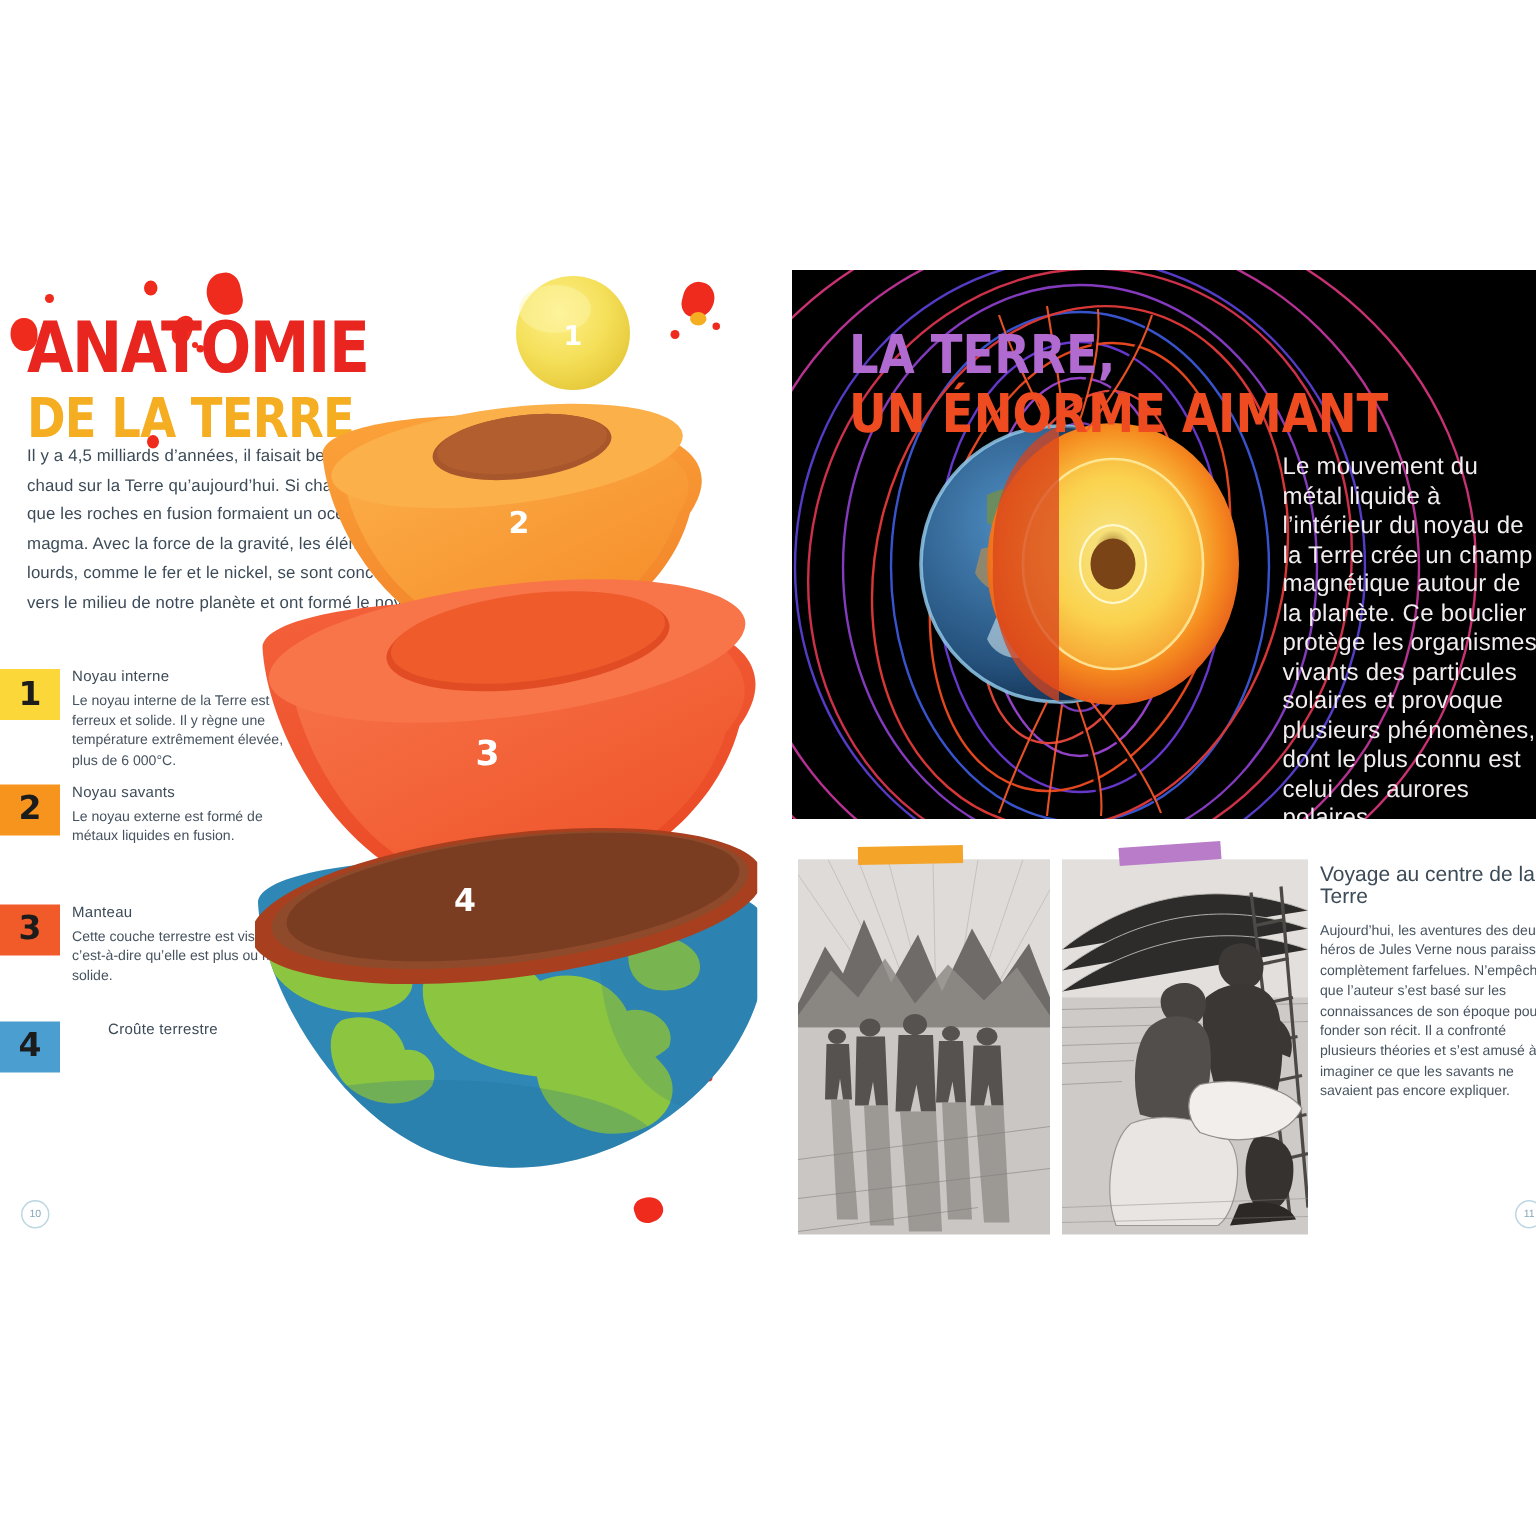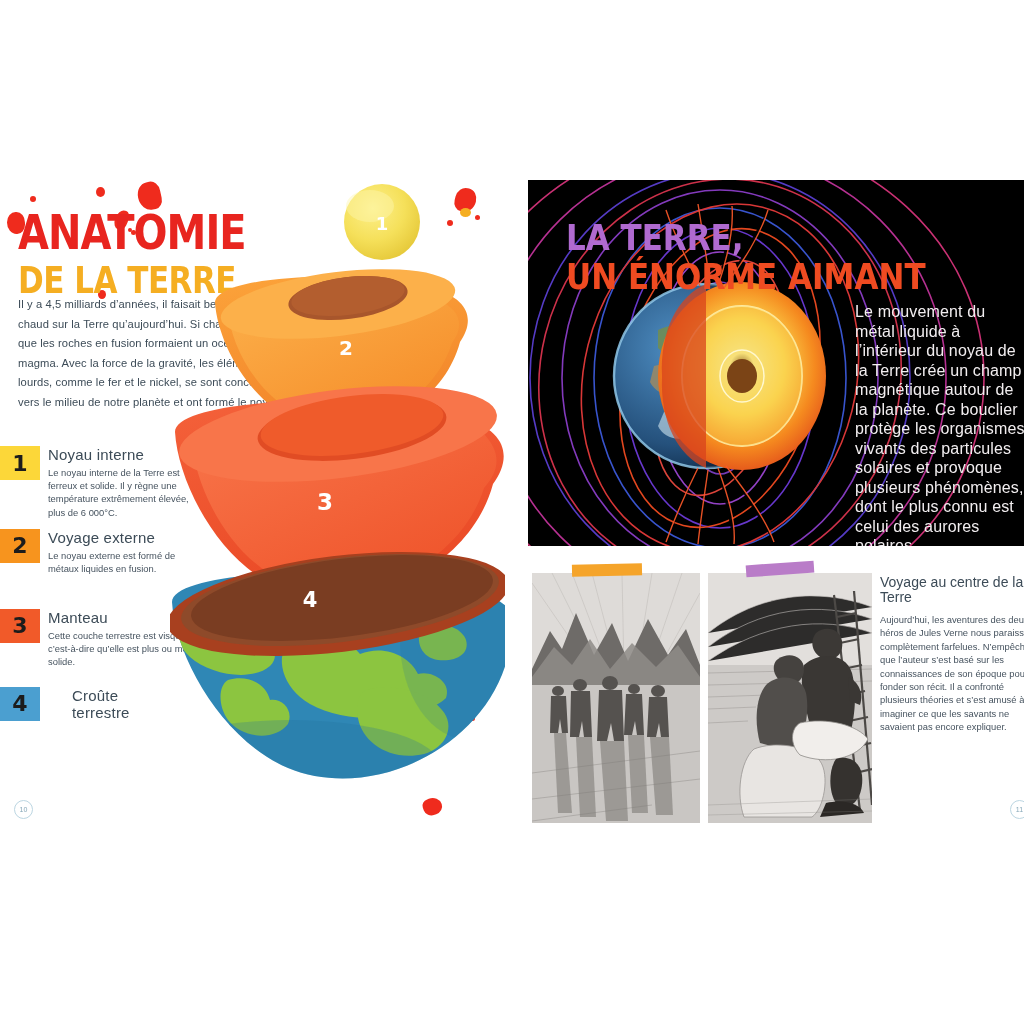--- a/index.html
+++ b/index.html
@@ -16,21 +16,21 @@
     letter-spacing:-0.5px;color:#f5ae22;transform:scaleY(1.18);transform-origin:left top;margin-top:14px;}
 
   .intro{position:absolute;left:18px;top:125px;width:272px;font-size:11.2px;line-height:19.5px;
     color:#3c4b57;letter-spacing:.1px;}
 
   .legend{position:absolute;left:0;top:276px;width:210px;}
   .lg-item{position:relative;margin-bottom:6px;min-height:52px;}
   .lg-chip{position:absolute;left:0;top:0;width:40px;height:34px;display:flex;align-items:center;
     justify-content:center;font-family:"DejaVu Sans",sans-serif;font-weight:bold;font-size:22px;color:#1c1c1c;}
   .lg-body{margin-left:48px;padding-right:6px;}
-  .lg-head{font-size:15px;color:#3c4b57;letter-spacing:.2px;margin-bottom:3px;}
+  .lg-head{font-size:10px;color:#3c4b57;letter-spacing:.2px;margin-bottom:3px;}
   .lg-txt{font-size:9.4px;line-height:13.2px;color:#46535f;}
 
   
   .diagram{position:absolute;left:170px;top:0;width:335px;height:660px;}
 
   .pagenum{position:absolute;width:17px;height:17px;border-radius:50%;border:1px solid #bcd6e2;
     color:#86a7b8;font-size:7px;display:flex;align-items:center;justify-content:center;
     font-family:"Liberation Sans",sans-serif;}
 
   
@@ -103,21 +103,21 @@
           <div class="lg-head">Noyau interne</div>
           <div class="lg-txt">Le noyau interne de la Terre est ferreux et solide. Il y règne une température extrêmement élevée, plus de 6 000°C.</div>
         </div>
       </div>
 
       <div class="lg-item" style="min-height:66px;margin-top:10px;">
         <div class="lg-chip" style="background:#f7941e;">
           <span>2</span>
         </div>
         <div class="lg-body">
-          <div class="lg-head">Voyage externe</div>
+          <div class="lg-head">Noyau savants</div>
           <div class="lg-txt">Le noyau externe est formé de métaux liquides en fusion.</div>
         </div>
       </div>
 
       <div class="lg-item" style="min-height:66px;margin-top:14px;">
         <div class="lg-chip" style="background:#f15a29;">
           <span>3</span>
         </div>
         <div class="lg-body">
           <div class="lg-head">Manteau</div>

